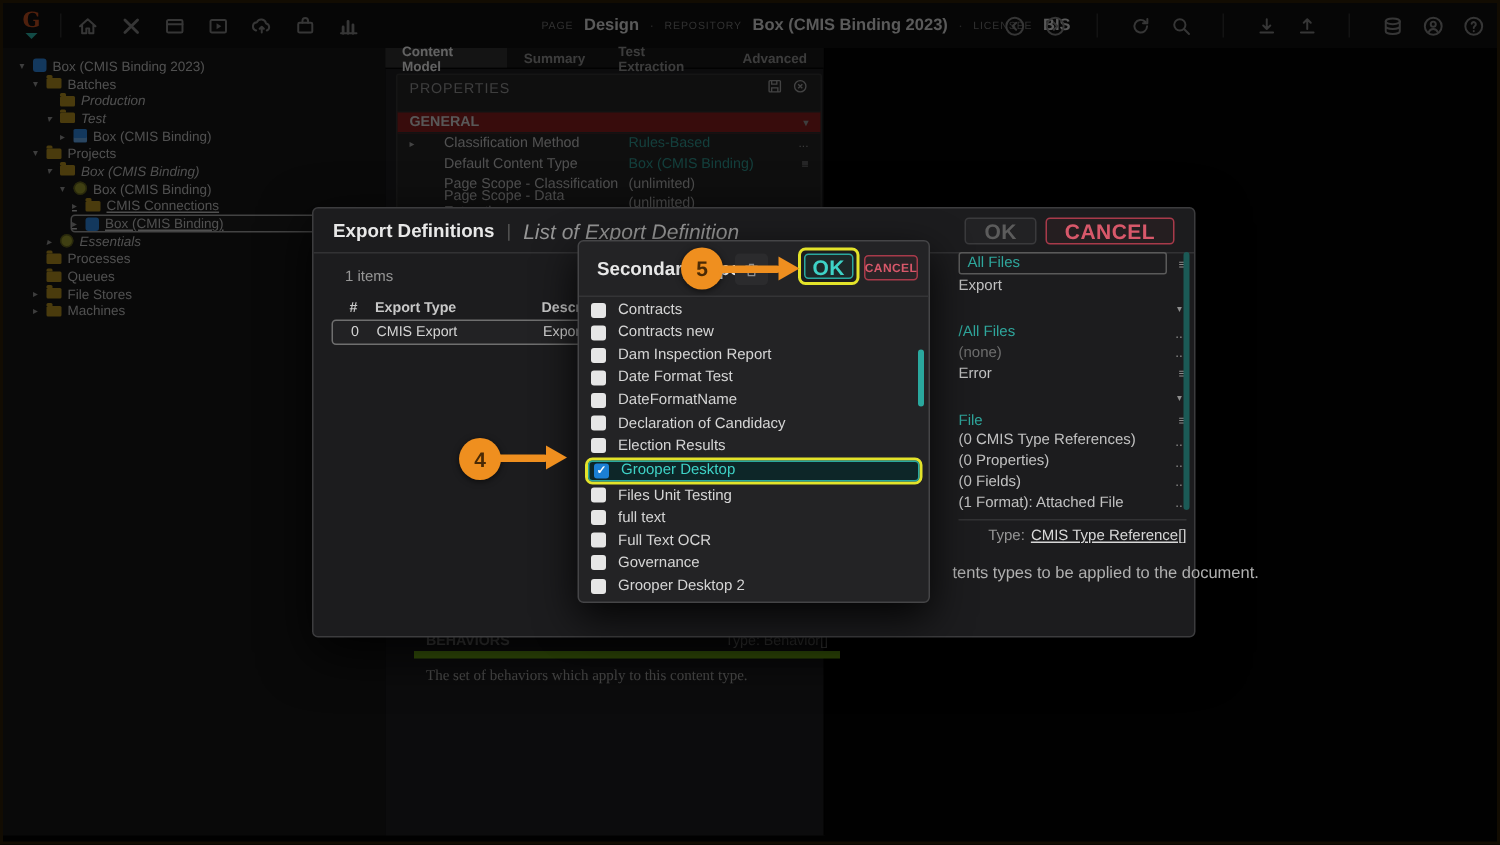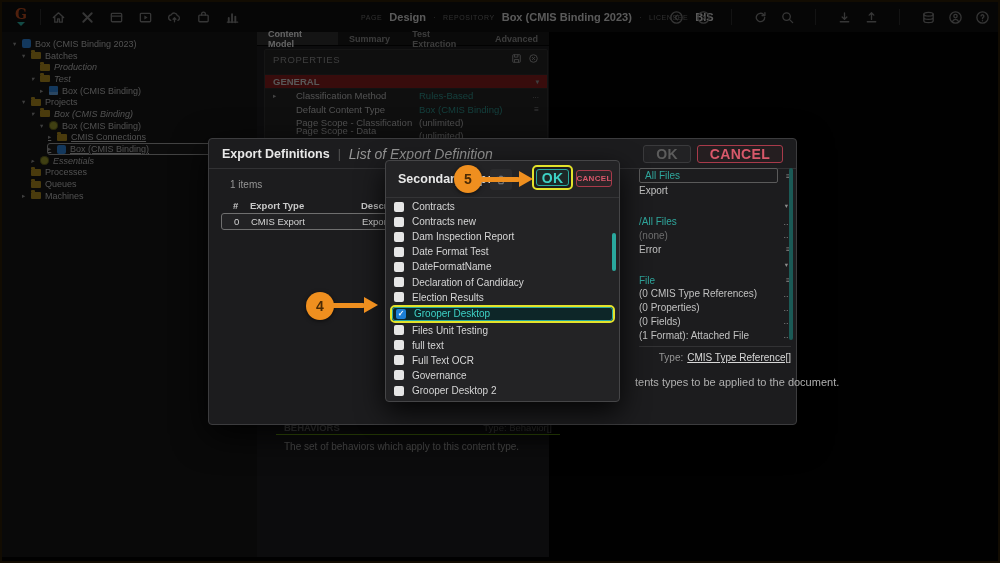--- a/index.html
+++ b/index.html
@@ -52,21 +52,21 @@
   .sect .chev{margin-left:auto;font-size:6.5px;color:#8d8d8d;}
   .prow{display:flex;align-items:center;height:13.4px;font-size:9.5px;color:#b8b8b8;padding:0 8px;}
   .prow .pl{width:146px;flex:none;display:flex;gap:16px;align-items:center;}
   .prow .exp{color:#9a9a9a;font-size:6.5px;width:7px;flex:none;}
   .prow .pv{flex:1;color:#2d8f88;}
   .prow .pv.plain{color:#afafaf;}
   .prow .pt{width:14px;text-align:right;color:#8a8a8a;font-size:8px;}
   .behaviors{position:absolute;left:19px;top:389px;width:284px;}
   .b-row{display:flex;align-items:center;height:13px;padding:0 8px;font-size:9.5px;color:#9a9a9a;font-weight:bold;}
   .b-type{margin-left:auto;font-weight:normal;}
-  .b-desc{border-top:1px solid #84cc16;padding:6px 8px 0;font-size:10px;color:#a8a8a8;}
+  .b-desc{border-top:5px solid #84cc16;padding:6px 8px 0;font-size:10px;color:#a8a8a8;font-family:Liberation Serif, serif;}
 
   
   .dim{position:absolute;inset:0;background:rgba(0,0,0,.56);z-index:4;}
 
   
   .dialog{position:absolute;left:206px;top:136px;width:589px;height:287px;background:#1c1c1e;border:1px solid #3c3c3e;border-radius:4px;box-shadow:0 10px 34px rgba(0,0,0,.85);z-index:6;}
   .d-head{display:flex;align-items:center;height:30px;padding:0 13px;border-bottom:1px solid #323234;}
   .d-title{font-size:12.5px;font-weight:bold;color:#e8e8e8;}
   .d-pipe{color:#555;margin:0 8px;font-size:12px;}
   .d-sub{font-size:14px;font-style:italic;color:#969696;}
@@ -333,20 +333,27 @@
       <div class="t-inner">
         <span class="t-arrow"></span>
         <span class="t-ico ic-folder"></span>
         <span class="t-label">Queues</span>
       </div>
     </div>
   <div class="t-item ind1">
       <div class="t-inner">
         <span class="t-arrow">▸</span>
         <span class="t-ico ic-folder"></span>
+        <span class="t-label">File Stores</span>
+      </div>
+    </div>
+  <div class="t-item ind1">
+      <div class="t-inner">
+        <span class="t-arrow">▸</span>
+        <span class="t-ico ic-folder"></span>
         <span class="t-label">Machines</span>
       </div>
     </div>
 </div>
 
 <div class="main">
   <div class="tabs">
     <div class="tab active">Content Model</div>
     <div class="tab">Summary</div>
     <div class="tab">Test Extraction</div>

